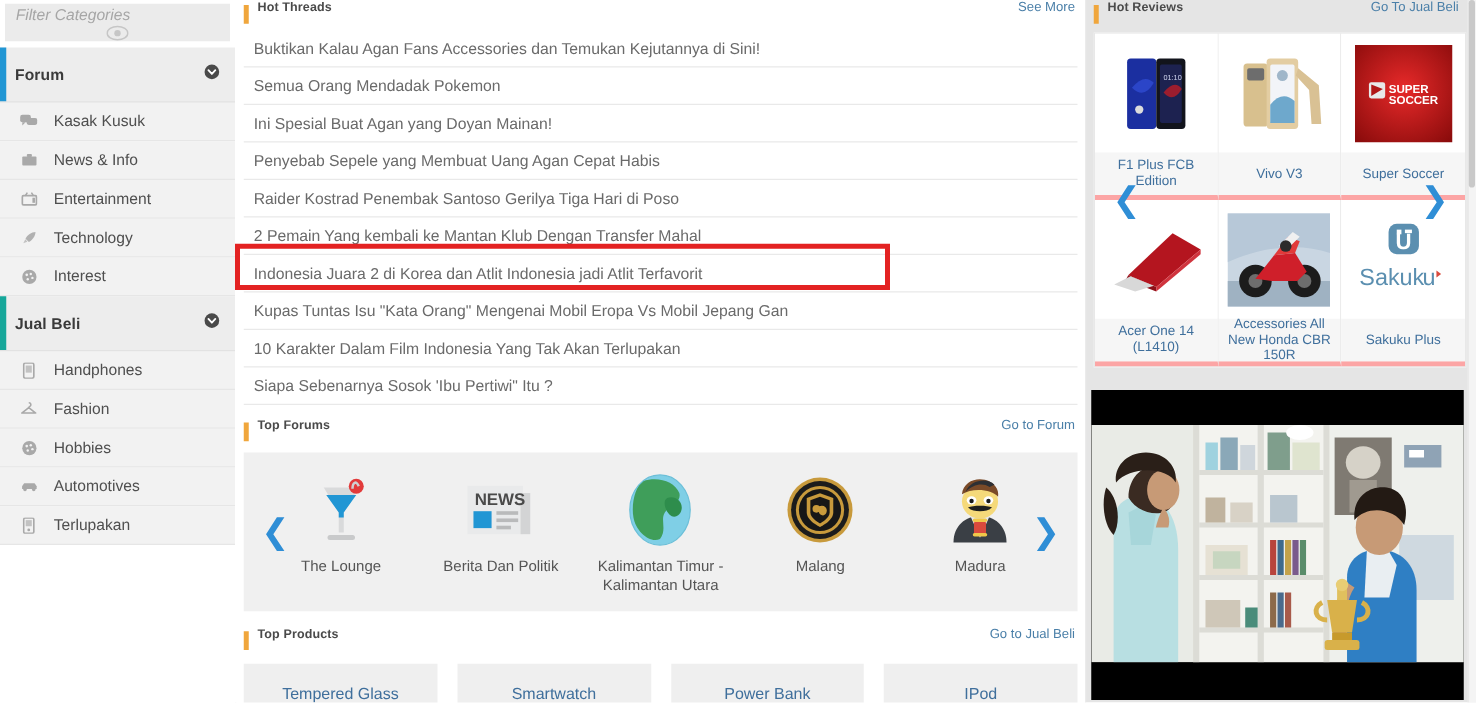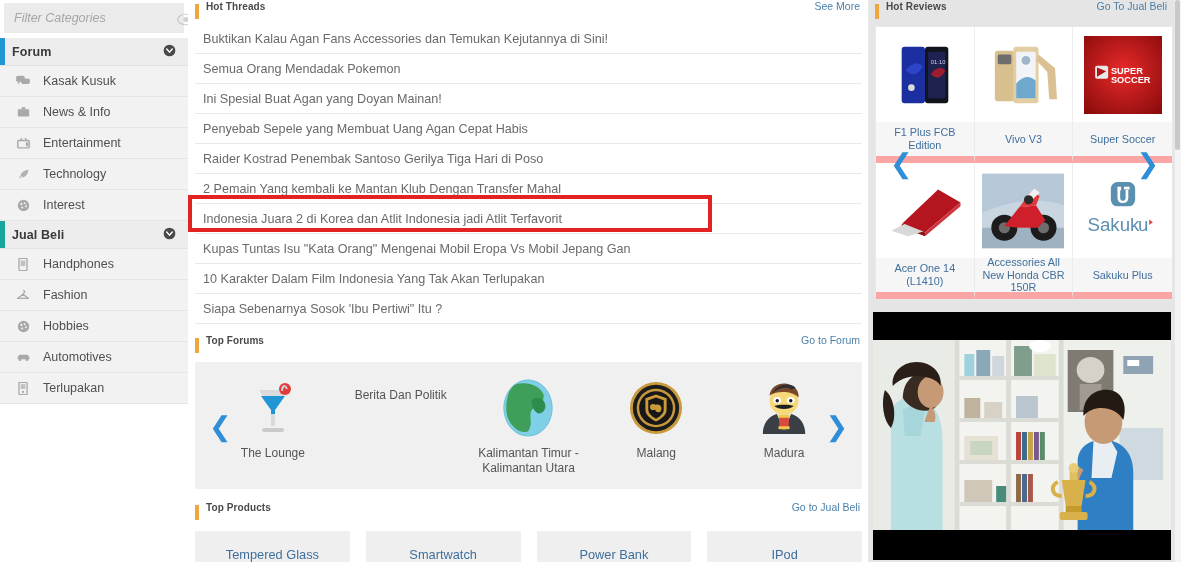--- a/index.html
+++ b/index.html
@@ -16,32 +16,33 @@
     width: 188px; height: 562px;
     background: #ffffff;
     flex: 0 0 188px;
     position: relative;
   }
   .filter-box {
     height: 30px; margin: 3px 4px 0 4px;
     background: #ebebeb;
     display: flex; align-items: center;
     padding: 0 10px;
+    flex-direction: column;
   }
   .filter-input {
     flex: 1; border: none; outline: none; background: transparent;
     font-family: "Liberation Sans", sans-serif;
     font-size: 12.5px; font-style: italic; color: #9a9a9a;
   }
   .filter-input::placeholder { color: #a6a6a6; font-style: italic; }
   .eye-icon { width: 18px; height: 13px; opacity: .45; }
 
   .cat-group { margin-top: 5px; }
   .cat-header {
-    height: 28px; background: #ededed;
+    height: 44px; background: #ededed;
     display: flex; align-items: center;
     padding-left: 12px; padding-right: 12px;
     position: relative;
     border-bottom: 1px solid #e2e2e2;
   }
   .cat-header::before {
     content: ""; position: absolute; left: 0; top: 0; bottom: 0; width: 5px;
   }
   .cat-header.forum::before { background: #2196d4; }
   .cat-header.jualbeli::before { background: #16a79a; }
@@ -134,21 +135,21 @@
     flex: 1; background: #e5e5e5; position: relative;
     border-left: 1px solid #ebebeb;
   }
   .reviews-grid {
     margin: 4px 8px 0 6px;
     border: 1px solid #e8e8e8;
     display: grid; grid-template-columns: 1fr 1fr 1fr;
     position: relative;
     background: #fff;
   }
-  .rcell { border-right: 1px solid #ececec; border-bottom: 7px solid #fca5a5; }
+  .rcell { border-right: 1px solid #ececec; border-bottom: 4px solid #fca5a5; }
   .rcell:nth-child(3n) { border-right: none; }
   .rcell .rimg {
     height: 95px; display: flex; align-items: center; justify-content: center;
     background: #fff;
   }
   .rcell .rname {
     height: 34px; display: flex; align-items: center; justify-content: center;
     background: #f6f6f6; font-size: 10.8px; color: #3f6f9c; text-align: center;
     padding: 0 4px; line-height: 1.2;
   }
@@ -376,20 +377,31 @@
               <path d="M12 16 L36 16 L26 30 L26 34 L22 34 L22 30 Z" fill="#2196d4"></path>
               <rect x="13" y="48" width="22" height="4" rx="2" fill="#c9cacb"></rect>
               <circle cx="36" cy="9" r="6" fill="#e23b3b"></circle>
               <path d="M33 11 C33 6 36 4 38 9" fill="none" stroke="#cfd0d1" stroke-width="2"></path>
             </svg>
           </span>
           <span class="flabel">The Lounge</span>
         </div>
 
         <div class="fcell">
+          <span class="ficon">
+            <svg viewBox="0 0 60 48" width="58" height="48">
+              <rect x="2" y="4" width="46" height="40" fill="#e9eaeb"></rect>
+              <rect x="46" y="10" width="8" height="34" fill="#d3d4d5"></rect>
+              <text x="8" y="20" font-family="Liberation Sans, sans-serif" font-size="14" font-weight="bold" fill="#4a4a4a">NEWS</text>
+              <rect x="7" y="25" width="15" height="14" fill="#2196d4"></rect>
+              <rect x="26" y="25" width="18" height="3" fill="#b9babb"></rect>
+              <rect x="26" y="31" width="18" height="3" fill="#b9babb"></rect>
+              <rect x="26" y="37" width="12" height="3" fill="#b9babb"></rect>
+            </svg>
+          </span>
           <span class="flabel">Berita Dan Politik</span>
         </div>
 
         <div class="fcell">
           <span class="ficon">
             <svg viewBox="0 0 56 60" width="56" height="58">
               <ellipse cx="28" cy="30" rx="25" ry="29" fill="#7fcfe6"></ellipse>
               <path d="M14 6 C26 2 40 6 44 16 C46 24 36 26 32 32 C28 38 34 46 28 54 C20 58 8 48 6 36 C4 24 8 10 14 6 Z" fill="#3f9e5a"></path>
               <path d="M34 20 C40 18 46 22 46 28 C46 34 40 38 36 34 C32 30 30 22 34 20 Z" fill="#2e8d4c"></path>
               <ellipse cx="28" cy="30" rx="25" ry="29" fill="none" stroke="#6bbfd8" stroke-width="1"></ellipse>

